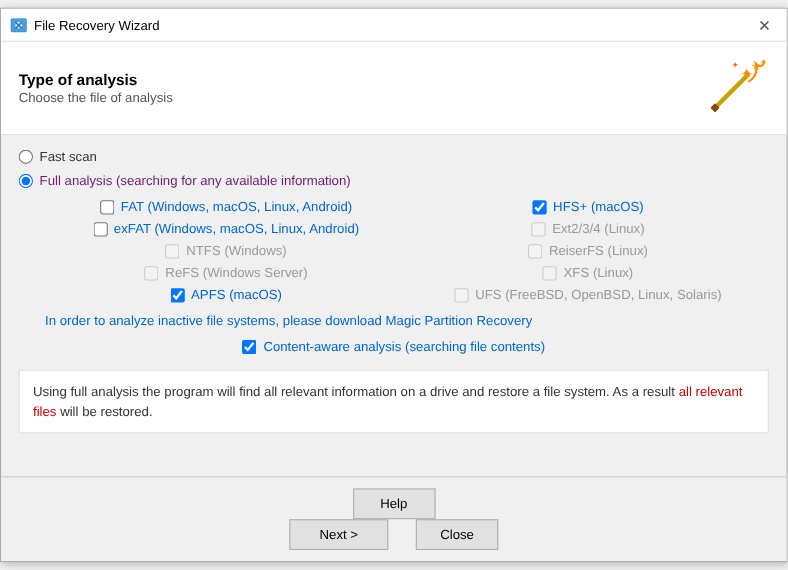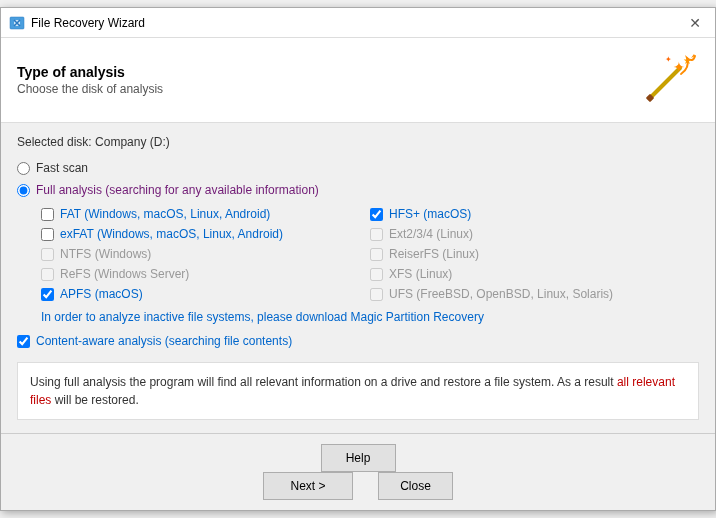--- a/index.html
+++ b/index.html
@@ -111,20 +111,21 @@
       display: flex;
       margin-bottom: 2px;
     }
     .option-col {
       flex: 1;
     }
     .checkbox-option {
       display: flex;
       align-items: center;
       padding: 2px 0;
+      justify-content: center;
     }
     .checkbox-option input[type="checkbox"] {
       margin-right: 6px;
       cursor: pointer;
     }
     .checkbox-option input[type="checkbox"]:disabled {
       cursor: default;
     }
     .checkbox-label {
       font-size: 12px;
@@ -206,40 +207,39 @@
         <path d="M5 5 L11 11 M11 5 L5 11" stroke="#2878c0" stroke-width="1.5"></path>
       </svg>
     </div>
     <span class="title-bar-text">File Recovery Wizard</span>
     <button class="title-bar-close">✕</button>
   </div>
 
   <div class="header-section">
     <div class="header-text">
       <div class="header-title">Type of analysis</div>
-      <div class="header-subtitle">Choose the disk of analysis</div>
+      <div class="header-subtitle">Choose the file of analysis</div>
     </div>
     <div class="wand-icon">
       <svg width="64" height="64" viewBox="0 0 64 64">
 
         <line x1="15" y1="50" x2="45" y2="20" stroke="#c8a000" stroke-width="4" stroke-linecap="round"></line>
         <rect x="12" y="47" width="6" height="6" rx="1" fill="#8B4513" transform="rotate(-45 15 50)"></rect>
 
         <text x="38" y="24" font-size="14" fill="#ff8c00">✦</text>
         <text x="48" y="16" font-size="10" fill="#ffa500">★</text>
         <text x="30" y="14" font-size="8" fill="#ff6600">✦</text>
 
         <path d="M 46 26 Q 55 20 52 10 Q 58 15 60 8" stroke="#ff8c00" stroke-width="2" fill="none" stroke-linecap="round"></path>
         <path d="M 60 8 L 56 10 L 59 6 Z" fill="#ff8c00"></path>
       </svg>
     </div>
   </div>
 
   <div class="content">
-    <div class="selected-disk">Selected disk: Company (D:)</div>
 
     <div class="radio-option">
       <input type="radio" name="analysisType" id="fastScan" style="">
       <label for="fastScan" class="radio-label">Fast scan</label>
     </div>
 
     <div class="radio-option">
       <input type="radio" name="analysisType" id="fullAnalysis" checked="" style="">
       <label for="fullAnalysis" class="radio-label blue">Full analysis (searching for any available information)</label>
     </div>

